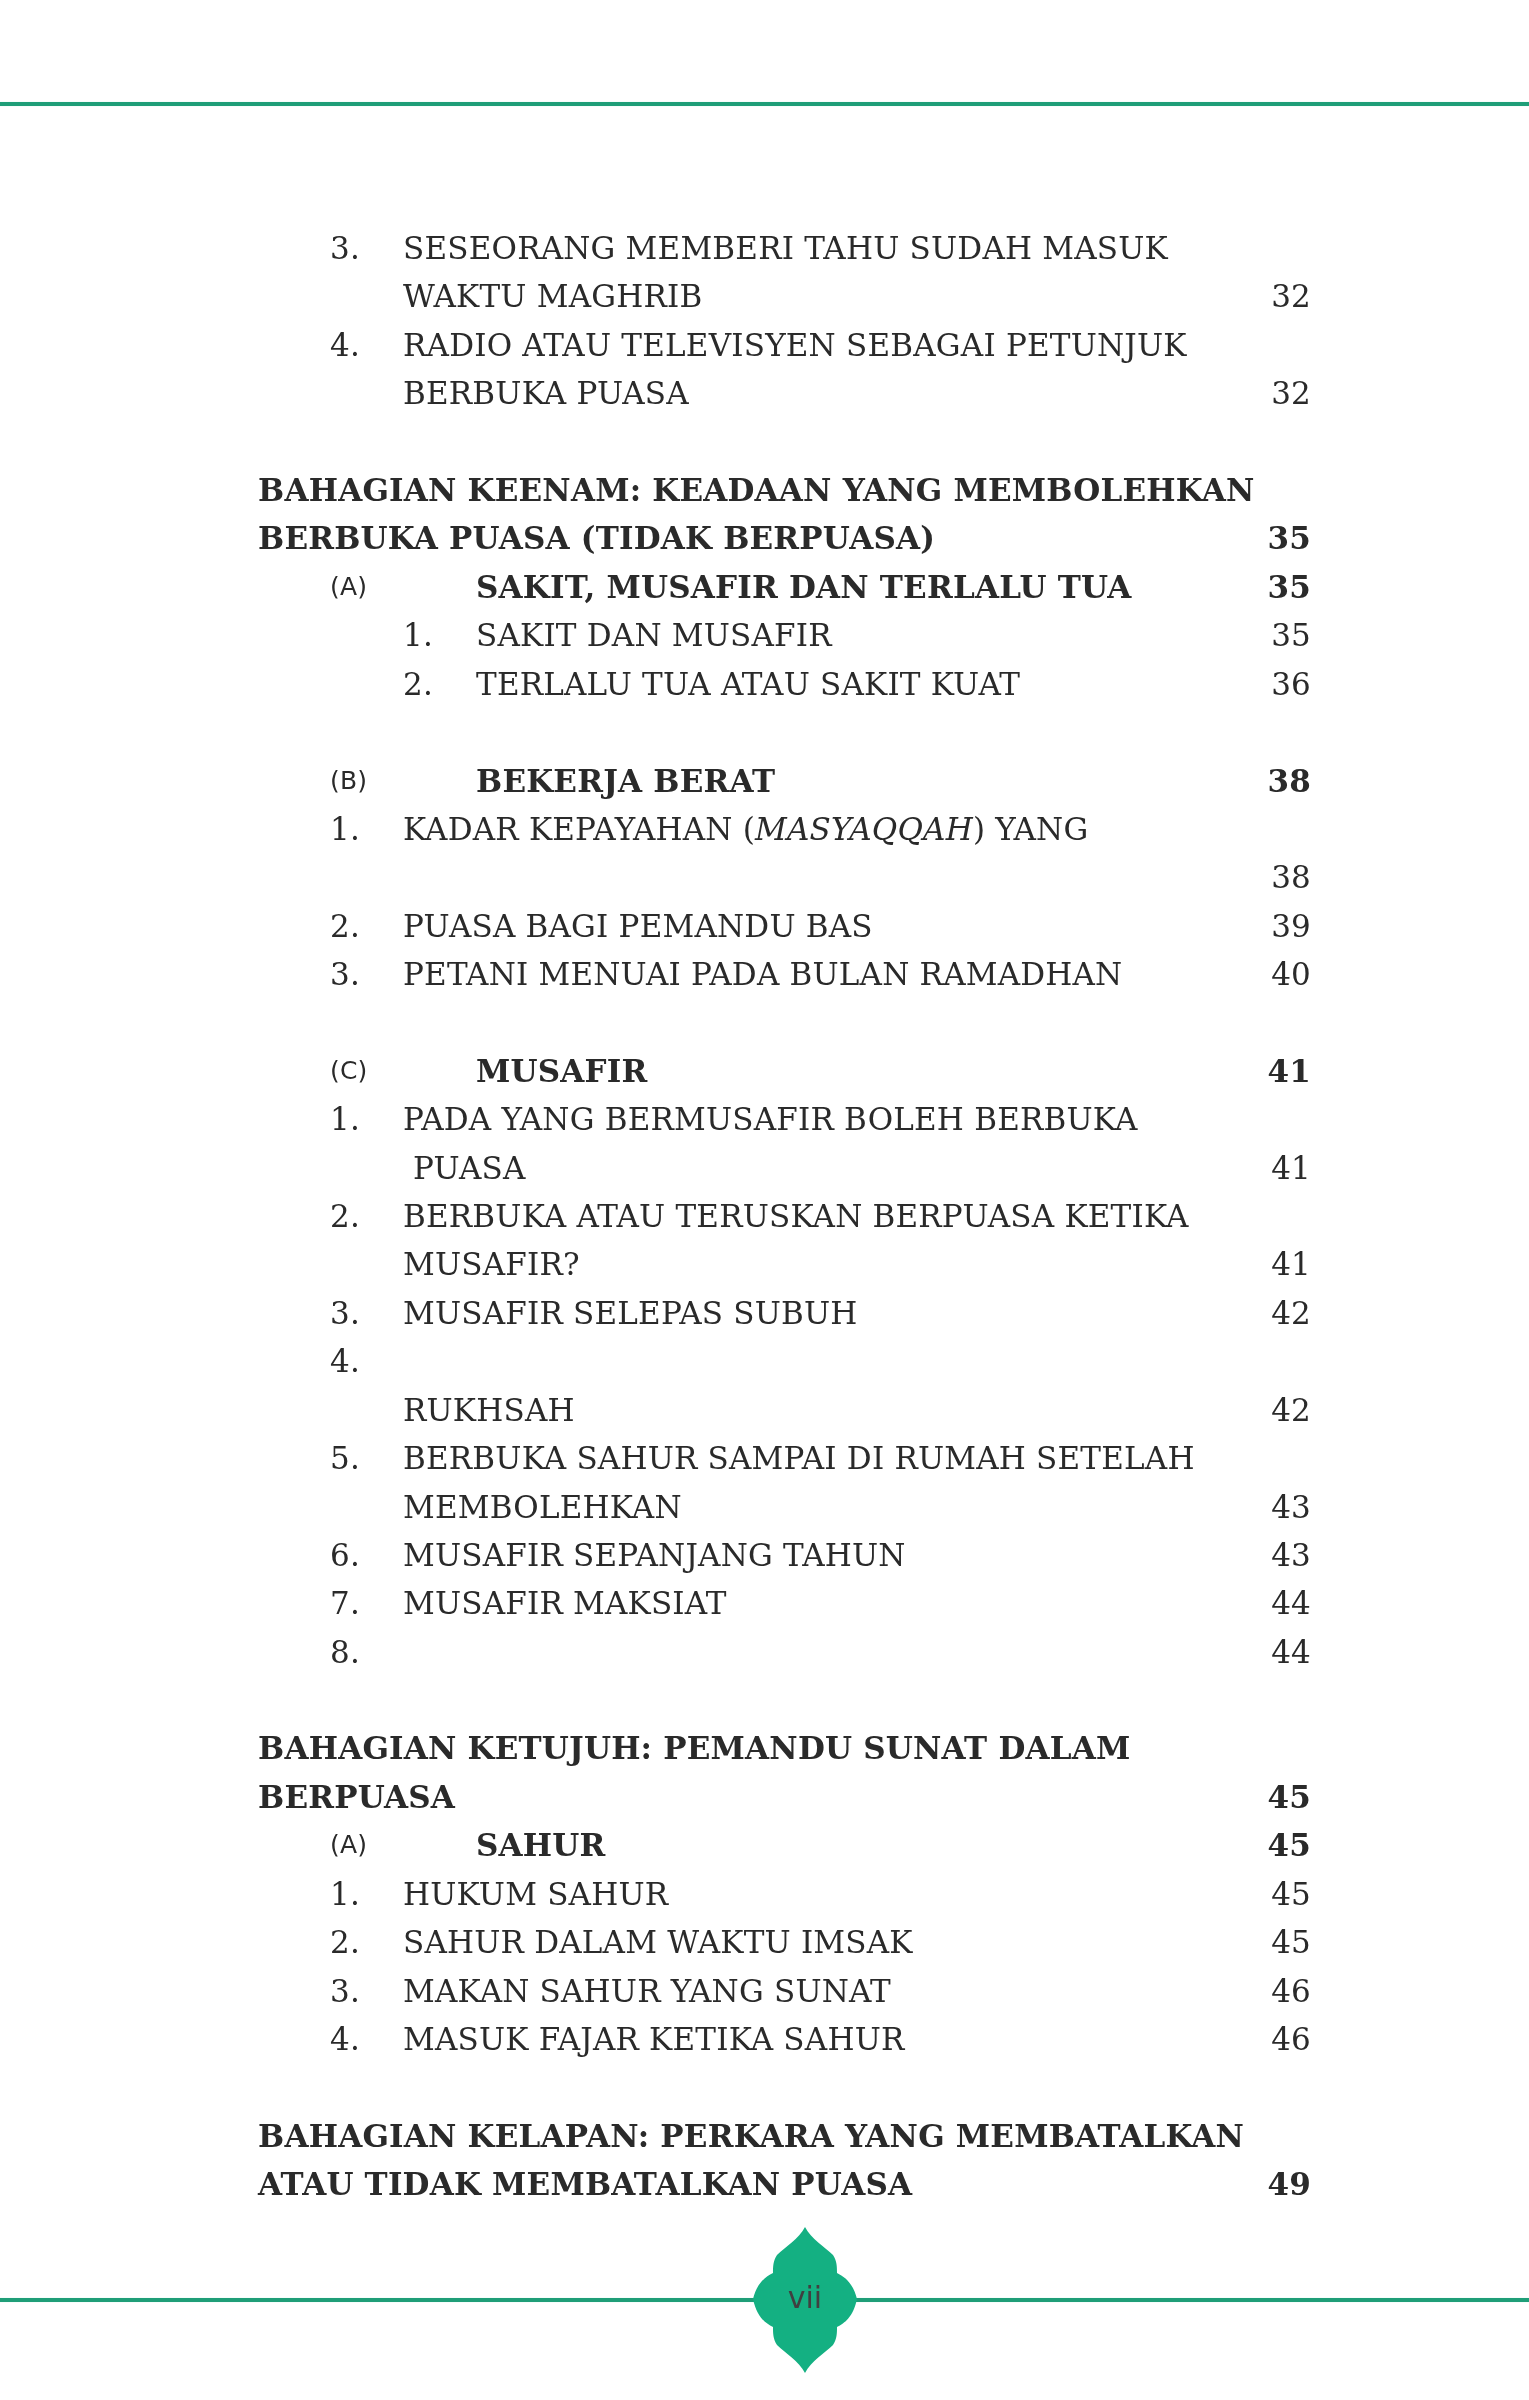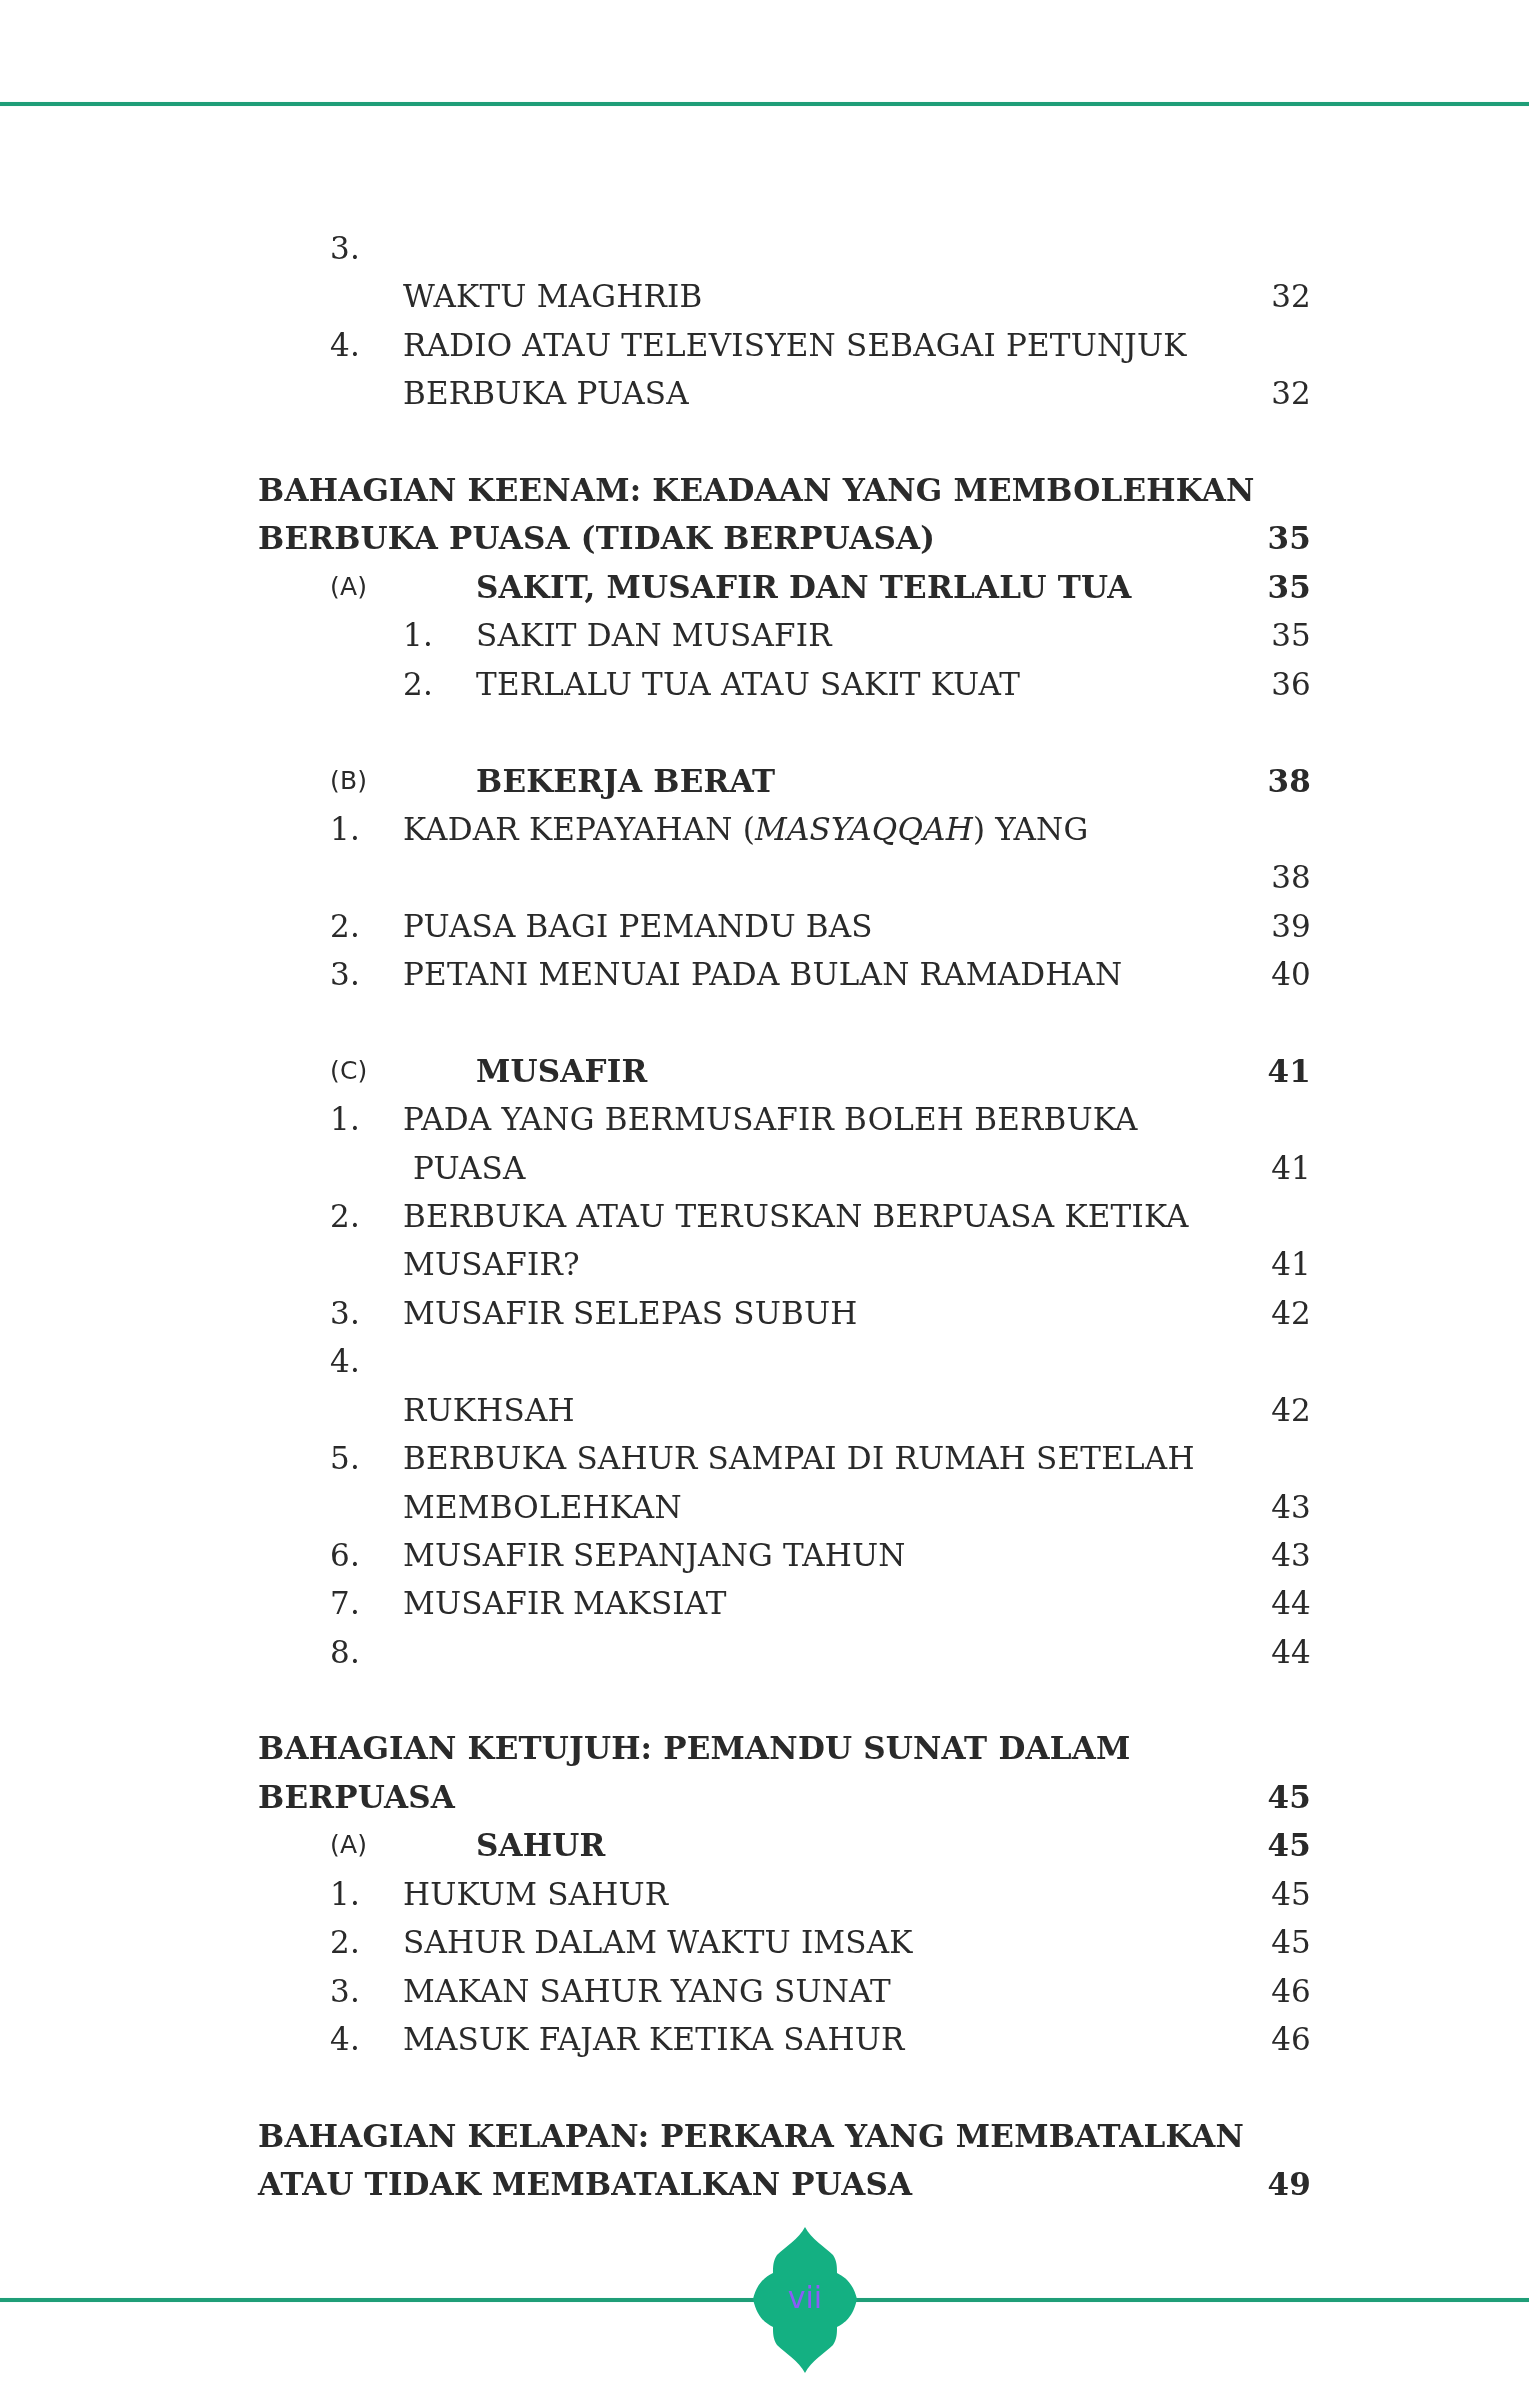--- a/index.html
+++ b/index.html
@@ -13,32 +13,33 @@
   .row { position: absolute; left: 0; width: 1529px; height: 48px; font-size: 31px;
          line-height: 48px; letter-spacing: 0.2px; white-space: nowrap; }
   .row span { position: absolute; top: 0; }
   .bold { font-weight: bold; }
   .letter { font-family: "DejaVu Sans", "Liberation Sans", sans-serif; font-size: 25px; }
   .page { right: 218px; text-align: right; }
   .page.bold { font-weight: bold; }
   .it { font-style: italic; }
   .badge { position: absolute; left: 745px; top: 2225px; width: 120px; height: 150px; }
   .badge-label { position: absolute; left: 745px; top: 2278px; width: 120px; text-align: center;
-                 color: #8b5cf6; font-family: "DejaVu Sans", "Liberation Sans", sans-serif;
+                 color: #404040; font-family: "DejaVu Sans", "Liberation Sans", sans-serif;
                  font-size: 30px; line-height: 40px; }
 </style>
 </head>
 <body>
 
 <div class="rule top"></div>
 
 <div class="toc">
 
   <div class="row" style="top:224px">
     <span style="left:330px">3.</span>
+    <span style="left:403px">SESEORANG MEMBERI TAHU SUDAH MASUK</span>
   </div>
   <div class="row" style="top:272px">
     <span style="left:403px">WAKTU MAGHRIB</span>
     <span class="page">32</span>
   </div>
   <div class="row" style="top:321px">
     <span style="left:330px">4.</span>
     <span style="left:403px">RADIO ATAU TELEVISYEN SEBAGAI PETUNJUK</span>
   </div>
   <div class="row" style="top:369px">

